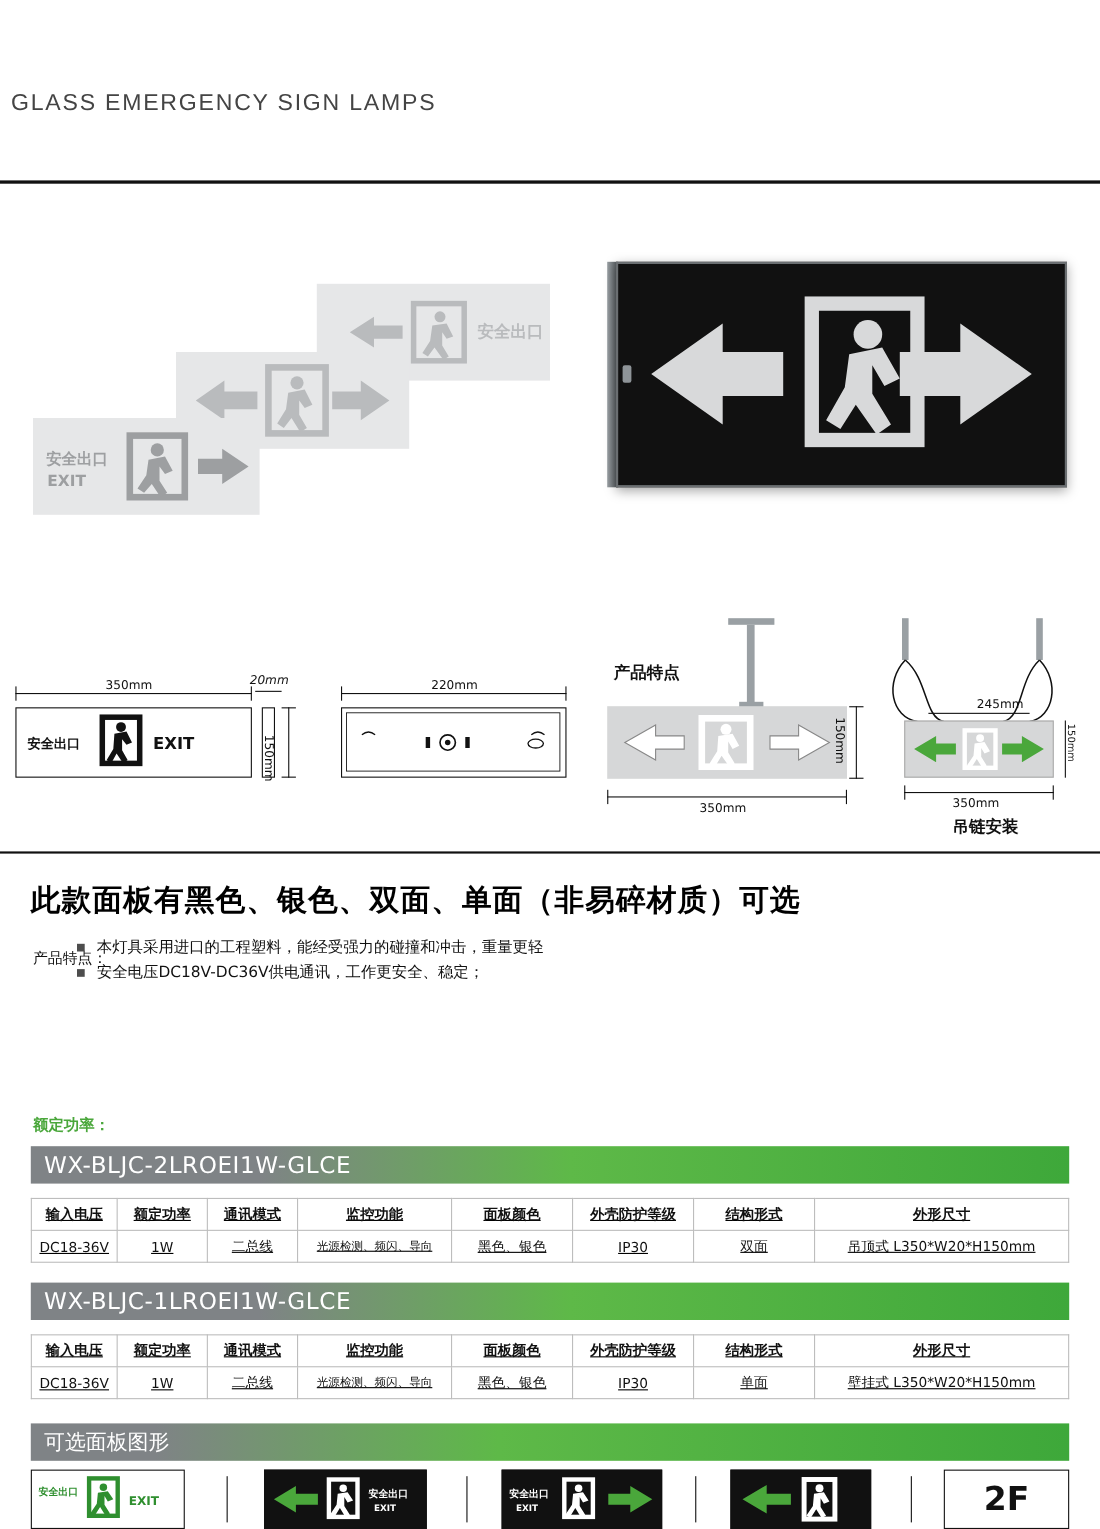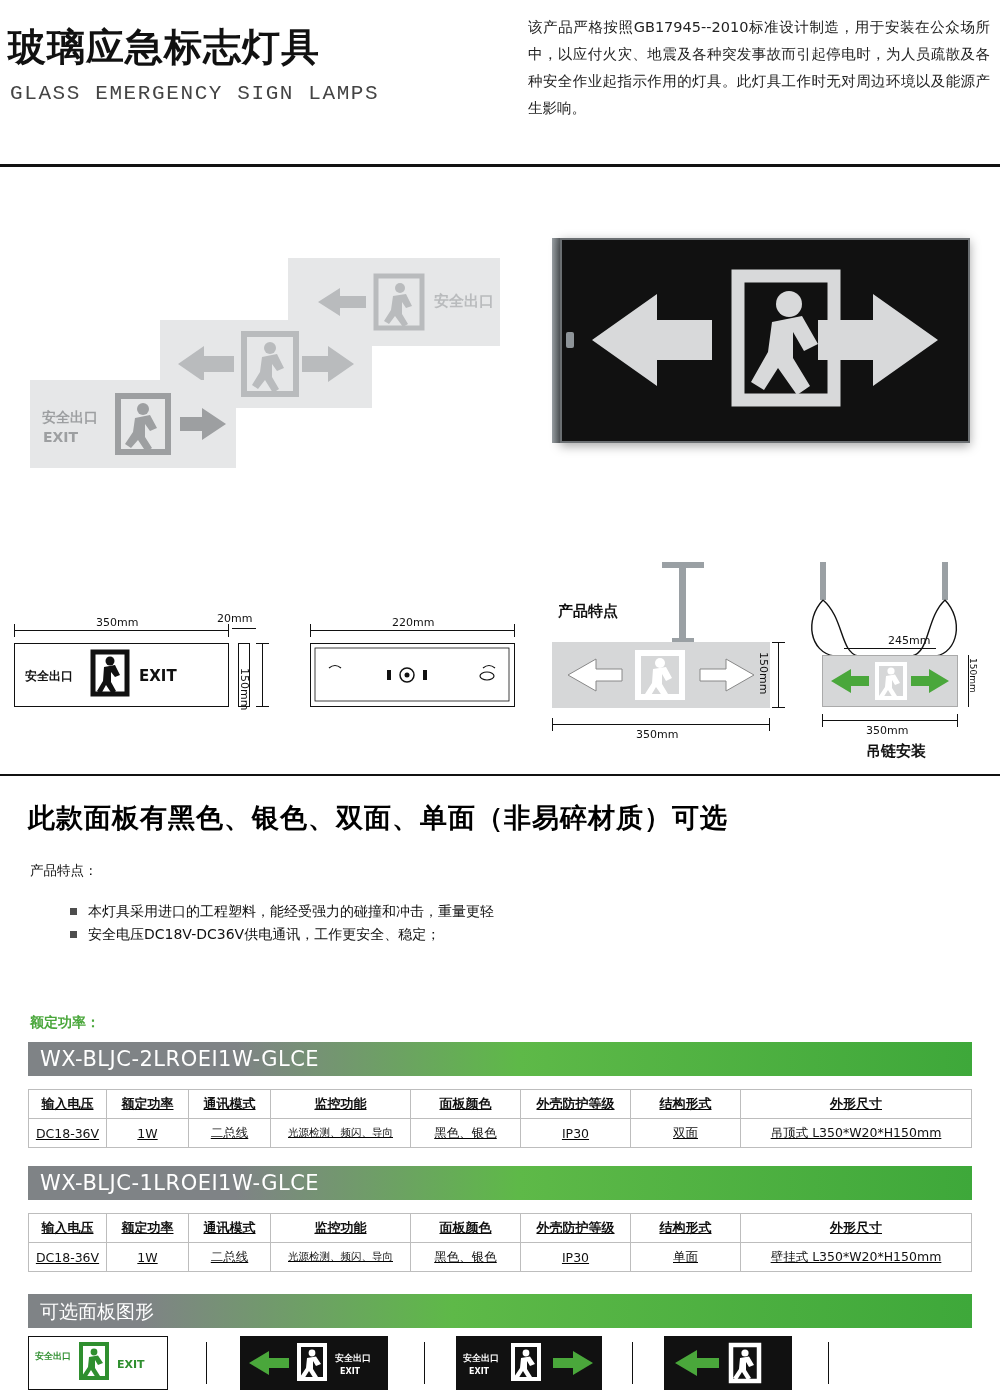--- a/index.html
+++ b/index.html
@@ -13,21 +13,21 @@
   }
   
   .header { position:absolute; left:0; top:0; width:1000px; height:170px; }
   .title-cn {
     position:absolute; left:8px; top:22px;
     font-size:38px; font-weight:bold; letter-spacing:1px; color:#111;
   }
   .title-en {
     position:absolute; left:10px; top:82px;
     font-size:21px; letter-spacing:1.6px; color:#444;
-    font-family:Liberation Mono, monospace;
+    font-family:Liberation Sans, sans-serif;
   }
   .header-desc {
     position:absolute; left:528px; top:14px; width:462px;
     font-size:14.5px; line-height:27px; color:#222; text-align:justify;
   }
   .hr-main {
     position:absolute; left:0; top:164px; width:1000px; height:3px; background:#111;
   }
   
   .hero { position:absolute; left:0; top:180px; width:1000px; height:370px; }
@@ -54,21 +54,21 @@
   .dim-label { position:absolute; font-size:11px; color:#111; }
   .dim-line { position:absolute; background:#111; }
   .box-outline { position:absolute; border:1.5px solid #111; background:#fff; }
   .hr-thin { position:absolute; left:0; width:1000px; height:2px; background:#111; }
   
   .mid-head {
     position:absolute; left:28px; top:800px;
     font-size:27px; font-weight:bold; letter-spacing:1px;
   }
   .feat-title { position:absolute; left:30px; top:862px; font-size:13.5px; color:#111; }
-  .feat-list { position:absolute; left:30px; top:885px; width:700px; }
+  .feat-list { position:absolute; left:30px; top:835px; width:700px; }
   .feat-list li {
     list-style:none; font-size:14px; line-height:21.5px; margin:0 0 1px 0;
     padding-left:18px; position:relative; color:#111;
   }
   .feat-list li:before {
     content:""; position:absolute; left:0; top:7px; width:7px; height:7px; background:#4d4d4d;
   }
   .tech-title {
     position:absolute; left:30px; top:1014px; font-size:14px; color:#4aa73b; font-weight:bold;
   }
@@ -101,23 +101,21 @@
     overflow:hidden;
   }
   .opt-cell.dark { background:#111; border-color:#111; }
   .sep { position:absolute; top:6px; width:1px; height:42px; background:#111; }
   .f2 { font-size:30px; font-weight:bold; color:#111; }
 </style>
 </head>
 <body>
 
 <div class="header">
-  <div class="title-cn">玻璃应急标志灯具</div>
   <div class="title-en">GLASS EMERGENCY SIGN LAMPS</div>
-  <div class="header-desc">该产品严格按照GB17945--2010标准设计制造，用于安装在公众场所中，以应付火灾、地震及各种突发事故而引起停电时，为人员疏散及各种安全作业起指示作用的灯具。此灯具工作时无对周边环境以及能源产生影响。</div>
 </div>
 <div class="hr-main"></div>
 
 <div class="hero">
 
   <div class="ghost" style="left:288px; top:78px; width:212px; height:88px;">
     <svg width="212" height="88" viewBox="0 0 212 88">
       <path d="M30 44 L52 30 L52 38 L78 38 L78 50 L52 50 L52 58 Z" fill="#b9bbbd"></path>
       <rect x="88" y="18" width="46" height="52" fill="none" stroke="#b9bbbd" stroke-width="5"></rect>
       <circle cx="112" cy="30" r="5" fill="#b9bbbd"></circle>
@@ -176,21 +174,21 @@
       <text x="10" y="36" font-size="12" font-weight="bold" fill="#111" font-family="DejaVu Sans, sans-serif">安全出口</text>
       <rect x="78" y="8" width="34" height="42" fill="none" stroke="#111" stroke-width="5"></rect>
       <circle cx="95" cy="17" r="4.5" fill="#111"></circle>
       <path d="M89 23 L100 21 L105 31 L100 33 L96 28 L96 38 L101 47 L97 50 L91 41 L86 50 L82 47 L88 37 Z" fill="#111"></path>
       <text x="124" y="37" font-size="15" font-weight="bold" fill="#111" font-family="DejaVu Sans, sans-serif">EXIT</text>
     </svg>
   </div>
 
   <div class="box-outline" style="left:238px; top:83px; width:12px; height:64px;"></div>
   <div class="dim-line" style="left:232px; top:68px; width:24px; height:1px;"></div>
-  <div class="dim-label" style="left:217px; top:52px;">20mm</div>
+  <div class="dim-label" style="left:227px; top:52px;font-style:italic;">20mm</div>
   <div class="dim-line" style="left:262px; top:83px; width:1px; height:64px;"></div>
   <div class="dim-line" style="left:256px; top:83px; width:13px; height:1px;"></div>
   <div class="dim-line" style="left:256px; top:146px; width:13px; height:1px;"></div>
   <div class="dim-label" style="left:238px; top:108px; writing-mode:vertical-rl;">150mm</div>
 
   <div class="dim-line" style="left:310px; top:70px; width:205px; height:1px;"></div>
   <div class="dim-line" style="left:310px; top:64px; width:1px; height:13px;"></div>
   <div class="dim-line" style="left:514px; top:64px; width:1px; height:13px;"></div>
   <div class="dim-label" style="left:388px; top:56px; background:#fff; padding:0 4px;">220mm</div>
   <div class="box-outline" style="left:310px; top:83px; width:205px; height:64px;">
@@ -361,13 +359,16 @@
   <div class="opt-cell dark" style="left:636px; width:128px;">
     <svg width="126" height="52" viewBox="0 0 126 52">
       <path d="M10 26 L32 13 L32 21 L54 21 L54 31 L32 31 L32 39 Z" fill="#4aa73b"></path>
       <rect x="66" y="8" width="28" height="36" fill="none" stroke="#fff" stroke-width="4.5"></rect>
       <circle cx="80" cy="16" r="3.6" fill="#fff"></circle>
       <path d="M75 21 L84 19.6 L89 28 L84 30 L81 25 L81 33 L86 41 L82 43 L77 35 L72 43 L68 41 L74 32 Z" fill="#fff"></path>
     </svg>
   </div>
   <div class="sep" style="left:800px;"></div>
 
+  <div class="opt-cell" style="left:830px; width:114px;">
+    <div class="f2" style="position:absolute; left:50%; top:50%; transform:translate(-50%,-50%);">2F</div>
+  </div>
 </div>
 
 </body></html>

